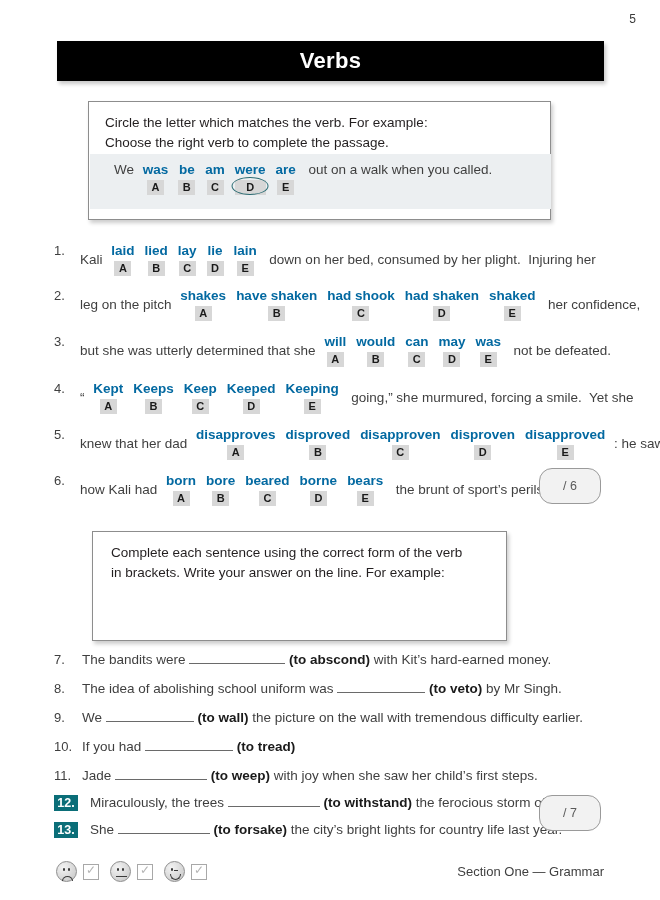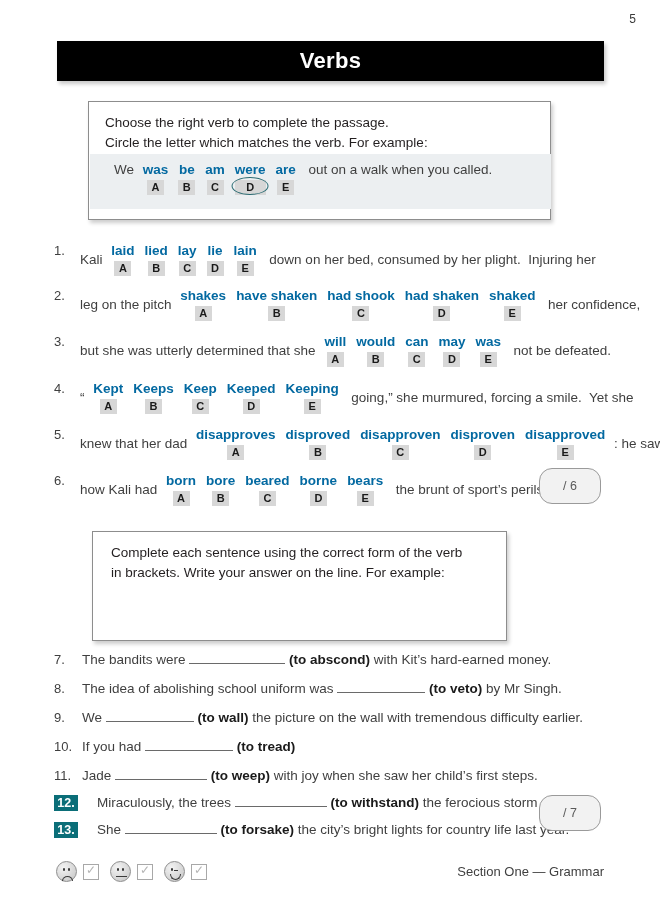--- a/index.html
+++ b/index.html
@@ -155,21 +155,21 @@
     color: #3f3f3f;
     font-size: 13px;
   }
   .q-num-fill.hl {
     background: #0b6e78;
     color: #ffffff;
     font-weight: bold;
     text-align: center;
     width: 24px;
     flex: 0 0 24px;
-    margin-right: 19px;
+    margin-right: 12px;
     padding: 1px 0;
     font-size: 12.5px;
   }
   .blank {
     display: inline-block;
     border-bottom: 1.2px solid #6a6a6a;
     height: 13px;
   }
   .brk { font-weight: bold; color: #1a1a1a; }
 
@@ -260,22 +260,22 @@
   }
 </style>
 </head>
 <body>
 
 <div class="page-num">5</div>
 
 <div class="banner">Verbs</div>
 
 <div class="instr-box one">
+  <div class="instr-line">Circle the letter which matches the verb.  For example:</div>
   <div class="instr-line">Choose the right verb to complete the passage.</div>
-  <div class="instr-line">Circle the letter which matches the verb.  For example:</div>
   <div class="example-strip one">
     <div class="ex-sentence" id="mcq-example">
         <span class="plain" style="padding-top: 0px;">We </span>
         <div class="opt-col">
           <div class="opt-word">was</div>
           <div class="opt-letter-wrap" style="position: relative;">
             <div class="opt-letter">A</div>
           </div>
         </div>
         <div class="opt-col">

